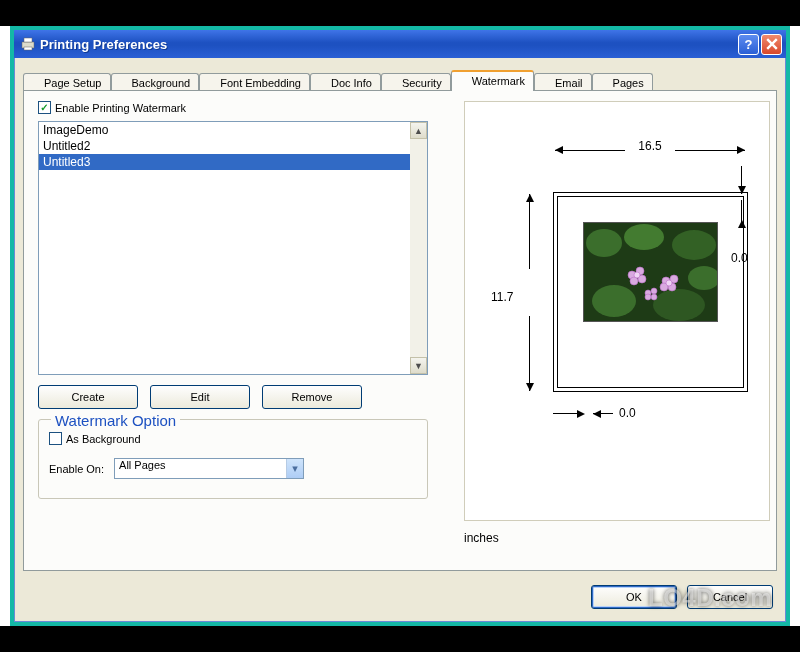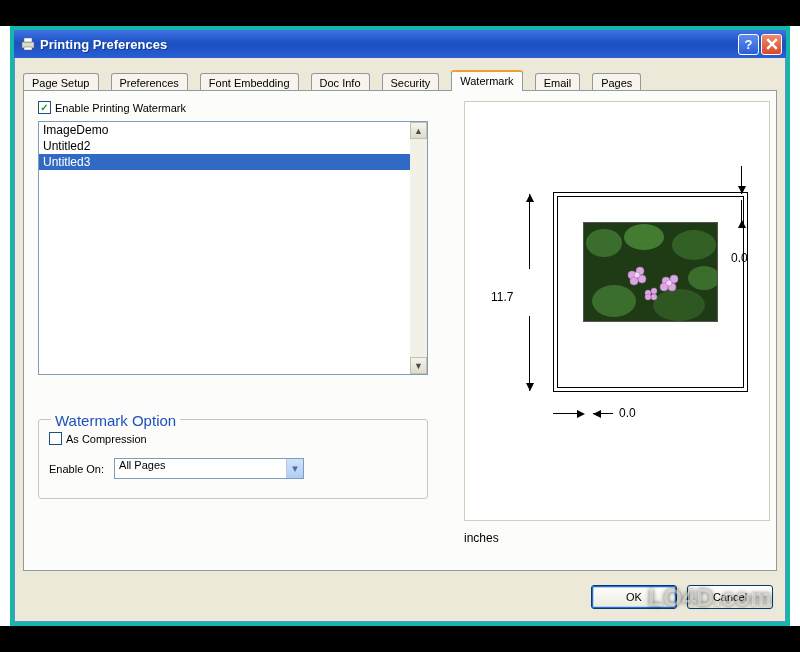--- a/index.html
+++ b/index.html
@@ -47,23 +47,23 @@
     background:#ece9d8;
   }
 
   .tabs {
     position:absolute; left:6px; top:6px; right:6px; height:24px;
     display:flex; align-items:flex-end;
   }
   .tab {
     border:1px solid #919b9c; border-bottom:none;
     background:#f6f4ec;
-    padding:3px 8px 3px 8px;
+    padding:3px 8px 3px 20px;
     border-radius:3px 3px 0 0;
-    margin-right:12px; font-size:11px;
+    margin-right:0px; font-size:11px;
     position:relative; top:1px;
     cursor:default;
   }
   .tab.active {
     background:#fcfcfa;
     border-top: 2px solid #f0a030;
     top:0; z-index:3;
     padding-bottom:4px;
   }
   .tabpanel {
@@ -214,21 +214,21 @@
       <svg viewBox="0 0 10 10">
           <path d="M1 1 L9 9 M9 1 L1 9" stroke="#fff" stroke-width="2"></path>
         </svg>
     </div>
   </div>
 
   <div class="client">
 
     <div class="tabs">
       <div class="tab"><span>Page Setup</span></div>
-      <div class="tab"><span>Preferences</span></div>
+      <div class="tab"><span>Background</span></div>
       <div class="tab"><span>Font Embedding</span></div>
       <div class="tab"><span>Doc Info</span></div>
       <div class="tab"><span>Security</span></div>
       <div class="tab active"><span>Watermark</span></div>
       <div class="tab"><span>Email</span></div>
       <div class="tab"><span>Pages</span></div>
     </div>
 
     <div class="tabpanel">
 
@@ -242,37 +242,55 @@
           <div class="listitem"><span>ImageDemo</span></div>
           <div class="listitem"><span>Untitled2</span></div>
           <div class="listitem selected"><span>Untitled3</span></div>
         </div>
         <div class="vscroll">
           <div class="btn">▲</div>
           <div class="btn">▼</div>
         </div>
       </div>
 
+      <div class="btnrow">
+        <div class="xp-btn">
+            <span>Create</span>
+          </div>
+        <div class="xp-btn">
+            <span>Edit</span>
+          </div>
+        <div class="xp-btn">
+            <span>Remove</span>
+          </div>
+      </div>
 
       <div class="groupbox">
         <div class="legend">Watermark Option</div>
         <div class="chk-row asbg">
           <div class="chkbox empty"></div>
-          <span>As Compression</span>
+          <span>As Background</span>
         </div>
         <div class="printon-row">
           <span>Enable On:</span>
           <div class="combo">
             <span>All Pages</span>
             <div class="dd">▾</div>
           </div>
         </div>
       </div>
 
       <div class="preview">
+        <div class="dim-top">
+          <div class="arrow-h wtop">
+            <span class="arrowhead ah-l"></span>
+            <span class="arrowhead ah-r"></span>
+          </div>
+          <div class="val">16.5</div>
+        </div>
 
         <div class="dim-left">
           <div class="arrow-v t"></div>
           <div class="arrow-v b"></div>
           <div class="ah-u"></div>
           <div class="ah-d"></div>
           <div class="val">11.7</div>
         </div>
 
         <div class="dim-right">

